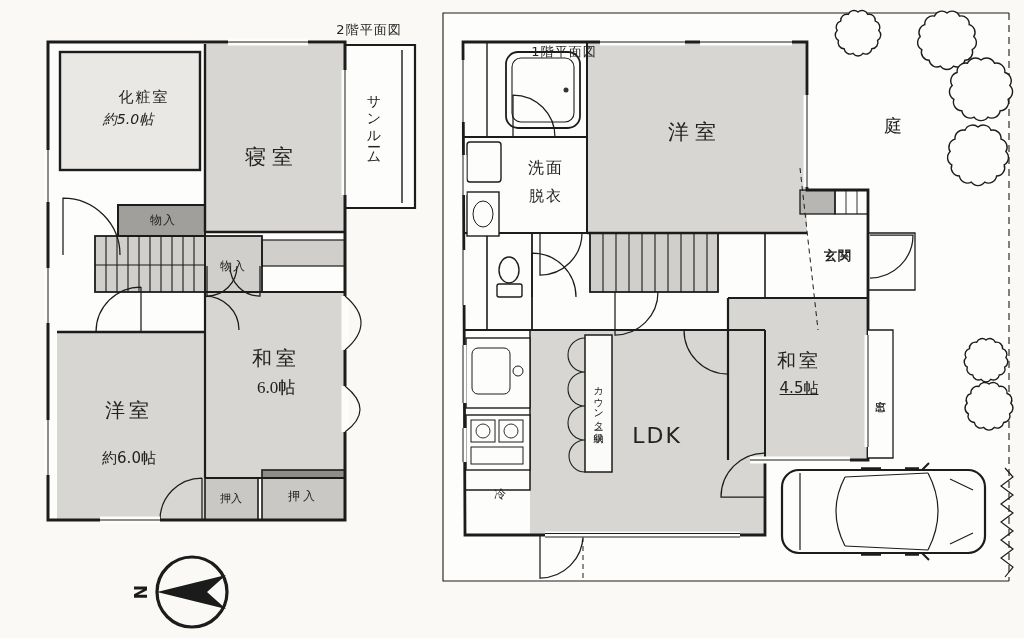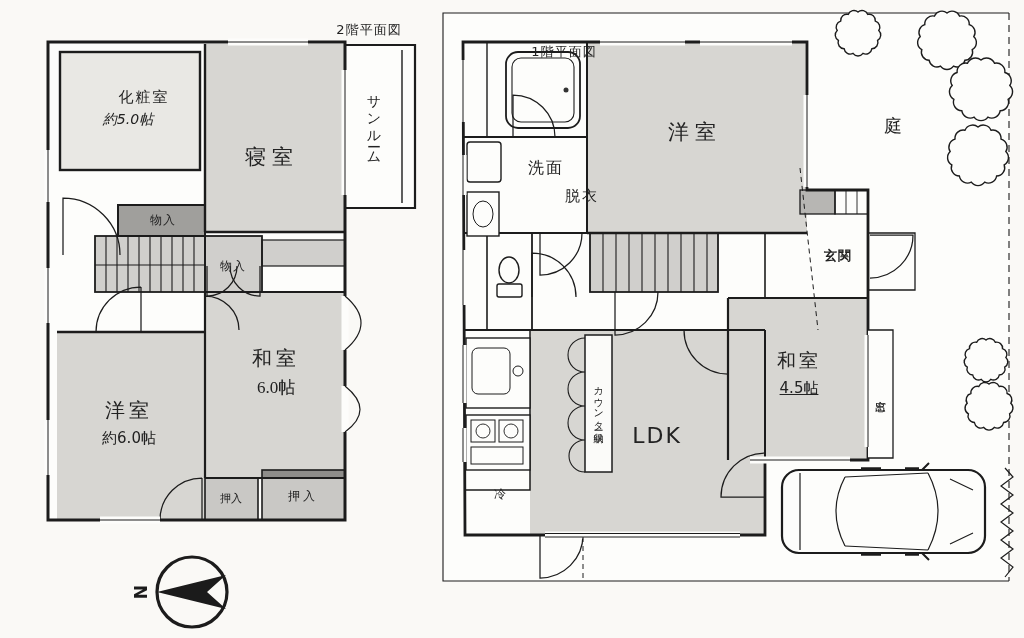--- a/index.html
+++ b/index.html
@@ -209,27 +209,27 @@
 <div class="lbl title" style="left:333px;top:30px;margin-left:36px;">2階平面図</div>
 <div class="lbl" style="left:128px;top:97px;font-size:15px;letter-spacing:2px;margin-left:16px;">化粧室</div>
 <div class="lbl" style="left:128px;top:119px;font-size:14px;font-style:italic;">約5.0帖</div>
 <div class="lbl" style="left:272px;top:128px;font-size:21px;letter-spacing:6px;margin-top:30px;">寝室</div>
 <div class="lbl v" style="left:374px;top:122px;font-size:14px;letter-spacing:2px;">サンルーム</div>
 <div class="lbl" style="left:163px;top:220px;font-size:12px;letter-spacing:1px;">物入</div>
 <div class="lbl" style="left:233px;top:266px;font-size:12px;letter-spacing:1px;">物入</div>
 <div class="lbl" style="left:276px;top:358px;font-size:20px;letter-spacing:4px;">和室</div>
 <div class="lbl" style="left:276px;top:388px;font-size:17px;font-family:Liberation Serif, serif;">6.0帖</div>
 <div class="lbl" style="left:129px;top:410px;font-size:20px;letter-spacing:4px;">洋室</div>
-<div class="lbl" style="left:129px;top:438px;font-size:15px;">約6.0帖</div>
+<div class="lbl" style="left:129px;top:458px;font-size:15px;">約6.0帖</div>
 <div class="lbl" style="left:231px;top:499px;font-size:11px;">押入</div>
 <div class="lbl" style="left:303px;top:496px;font-size:12px;letter-spacing:3px;">押入</div>
 
 <div class="lbl title" style="left:564px;top:27px;margin-top:25px;">1階平面図</div>
 <div class="lbl" style="left:546px;top:168px;font-size:16px;letter-spacing:2px;">洗面</div>
-<div class="lbl" style="left:546px;top:196px;font-size:15px;letter-spacing:2px;margin-left:36px;">脱衣</div>
+<div class="lbl" style="left:546px;top:196px;font-size:15px;letter-spacing:2px;">脱衣</div>
 <div class="lbl" style="left:695px;top:133px;font-size:21px;letter-spacing:6px;">洋室</div>
 <div class="lbl" style="left:893px;top:126px;font-size:18px;">庭</div>
 <div class="lbl" style="left:838px;top:256px;font-size:13px;letter-spacing:1px;font-weight:bold;">玄関</div>
 <div class="lbl" style="left:799px;top:360px;font-size:19px;letter-spacing:3px;">和室</div>
 <div class="lbl" style="left:799px;top:388px;font-size:15px;text-decoration:underline;">4.5帖</div>
 <div class="lbl v" style="left:880px;top:392px;font-size:11px;">出窓</div>
 <div class="lbl" style="left:657px;top:436px;font-size:22px;letter-spacing:2px;">LDK</div>
 <div class="lbl v" style="left:598px;top:402px;font-size:10px;">カウンター収納</div>
 <div class="lbl" style="left:500px;top:494px;font-size:12px;">冷</div>
 

